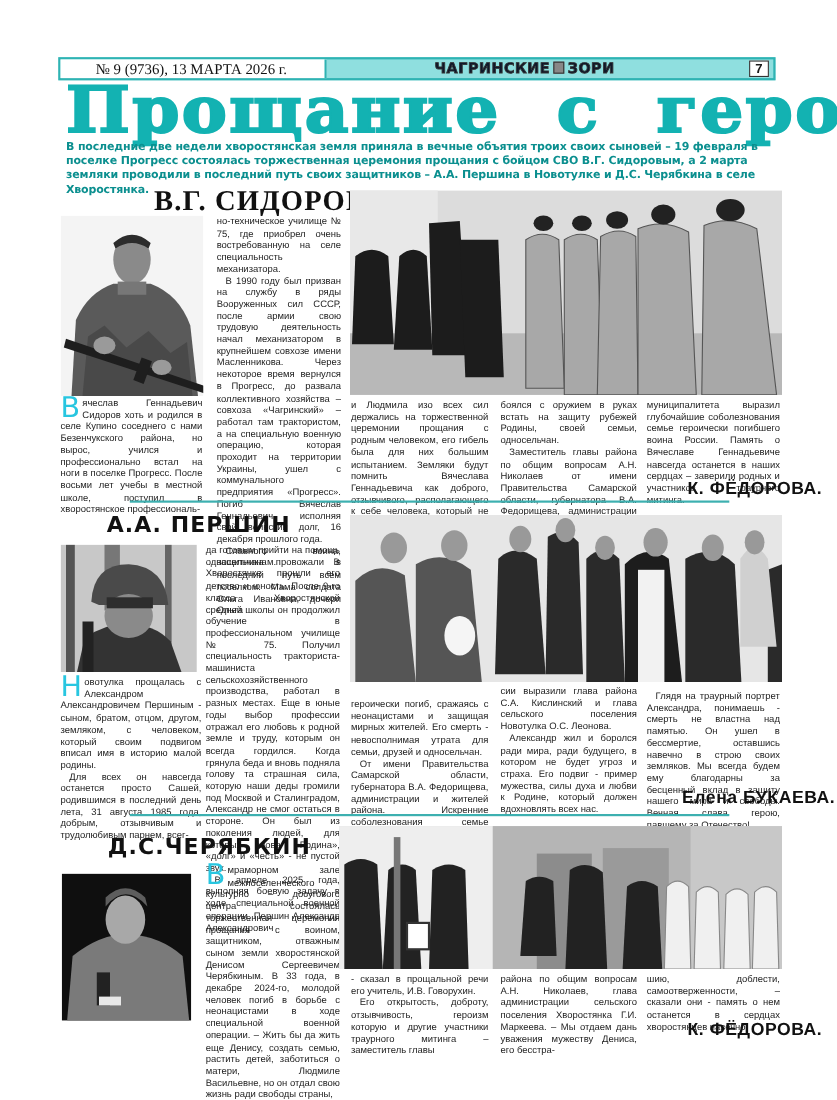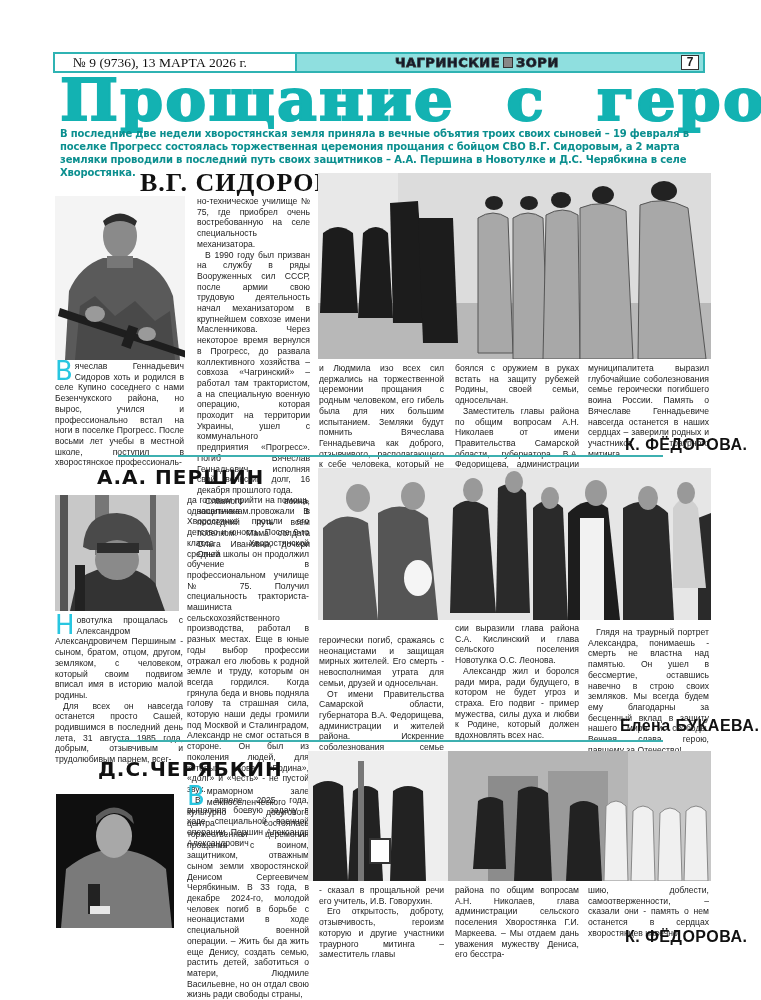--- a/index.html
+++ b/index.html
@@ -1,20 +1,20 @@
 <!DOCTYPE html>
 <html><head>
 <meta charset="utf-8">
 <style>
   * { box-sizing: border-box; margin: 0; padding: 0; }
   html, body { width: 761px; height: 1000px; background: #ffffff; overflow: hidden; }
   body { position: relative; font-family: "Liberation Sans", sans-serif; color: #1a1a1a; }
 
   .masthead { position: absolute; left: 53px; top: 52px; width: 652px; height: 21px; background: #8fdfdf; border: 2px solid #2fb3b3; }
-  .issue-box { position: absolute; left: 0; top: 0; width: 242px; height: 17px; background: #fff; border-right: 2px solid #2fb3b3; font-family: "Liberation Serif", serif; font-size: 13.5px; padding-left: 18px; line-height: 17px; color: #111; }
+  .issue-box { position: absolute; left: 0; top: 0; width: 242px; height: 17px; background: #fff; border-right: 2px solid #2fb3b3; font-family: "Liberation Serif", serif; font-size: 13.5px; padding-left: 32px; line-height: 17px; color: #111; }
   .logo { position: absolute; left: 340px; top: 0; height: 17px; line-height: 17px; font-family: "DejaVu Sans", sans-serif; font-weight: bold; font-size: 13px; letter-spacing: 0.5px; color: #0f172a; -webkit-text-stroke: 0.8px #333; }
   .logo .mid { display: inline-block; width: 10px; height: 11px; background: #888; border: 1px solid #333; vertical-align: -1px; margin: 0 3px; }
   .page-num { position: absolute; right: 4px; top: 1px; width: 18px; height: 15px; background: #fff; border: 1px solid #333; font-weight: bold; font-size: 12px; text-align: center; line-height: 13px; }
 
   .headline { position: absolute; left: 60px; top: 68px; width: 650px; height: 64px; font-family: "DejaVu Serif", serif; font-weight: bold; font-size: 58px; line-height: 64px; color: #13b2b2; letter-spacing: 2px; word-spacing: 26px; white-space: nowrap; transform: scaleX(1.06); transform-origin: left; -webkit-text-stroke: 2px #13b2b2; }
   .lead { position: absolute; left: 60px; top: 127px; width: 660px; font-family: "DejaVu Sans", sans-serif; font-weight: bold; font-size: 10px; line-height: 13px; color: #0b8f8f; letter-spacing: -0.15px; }
 
   .section-title { position: absolute; font-weight: bold; color: #111; white-space: nowrap; }
   .t-serif { font-family: "Liberation Serif", serif; font-size: 26px; letter-spacing: 1px; margin-left: 44px; }
   .t-sans { font-family: "DejaVu Sans", sans-serif; font-size: 20px; letter-spacing: 1px; }

